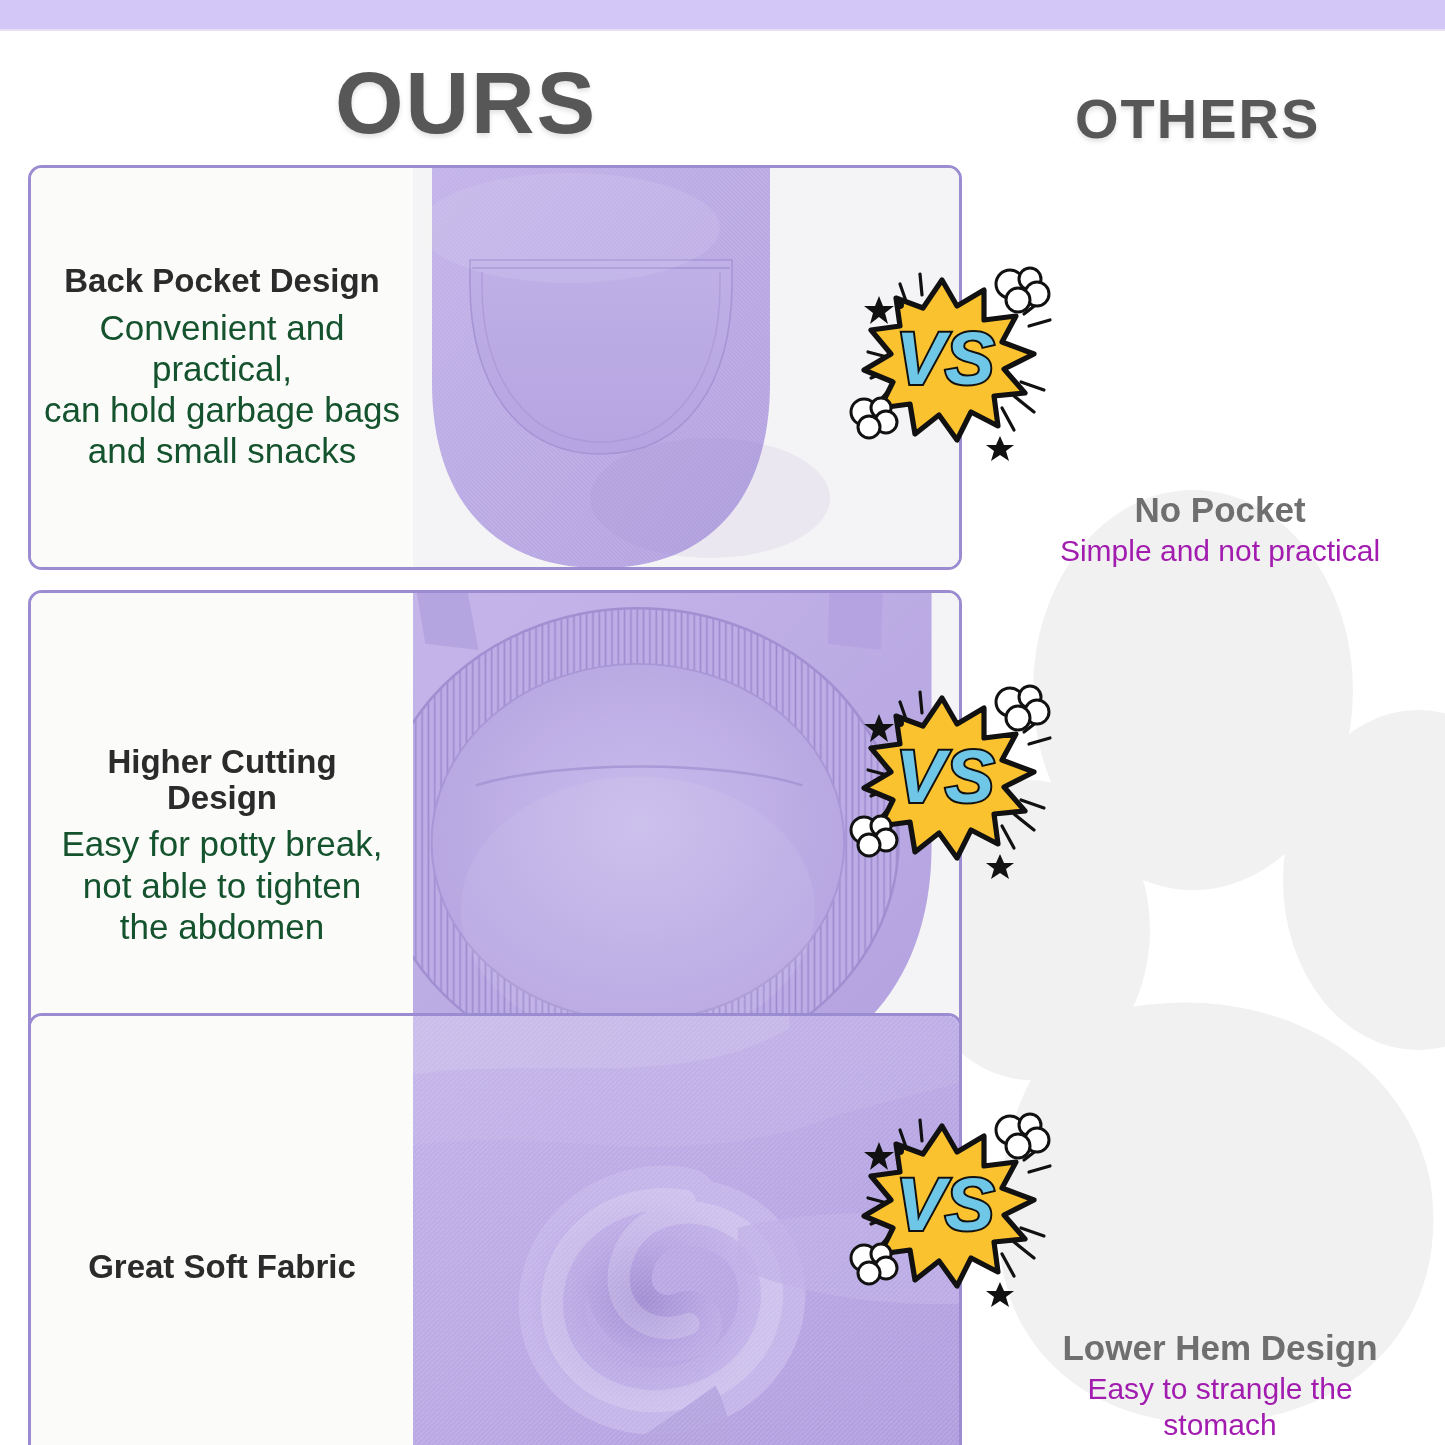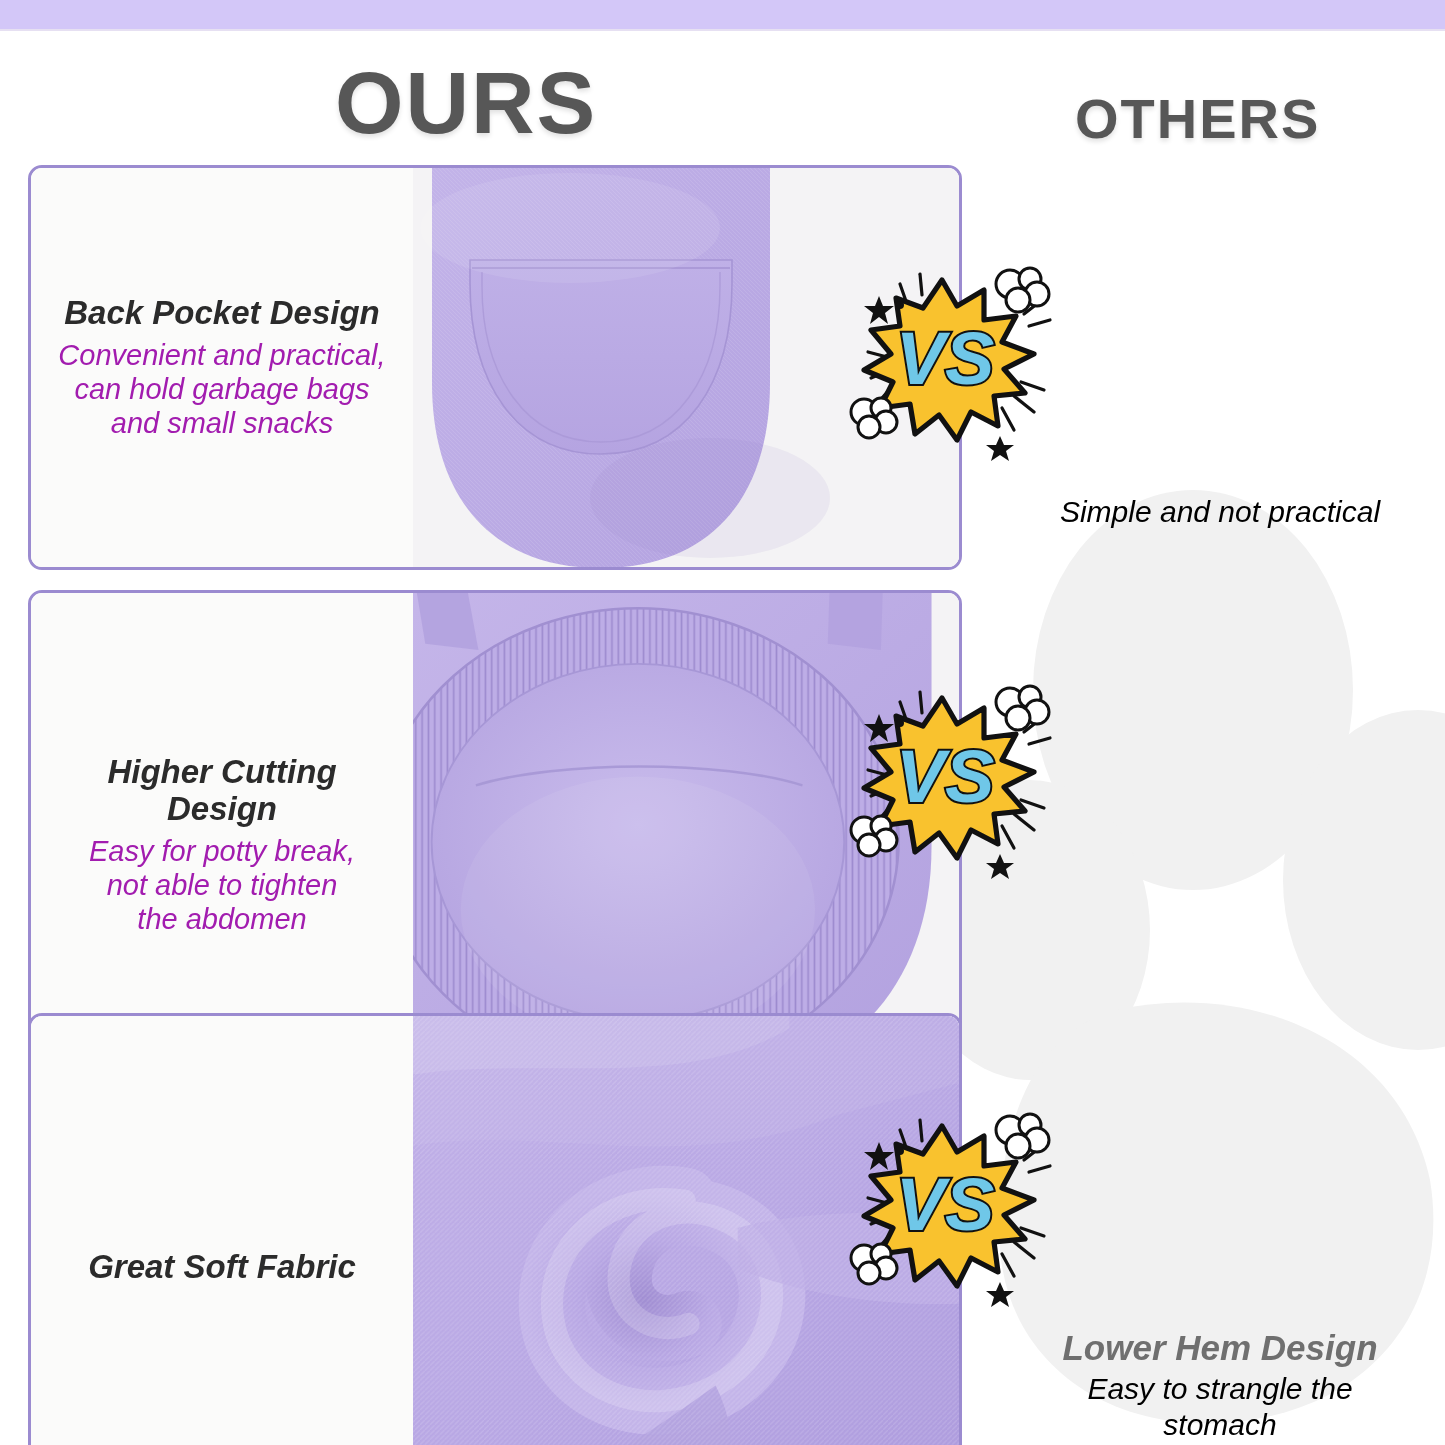--- a/index.html
+++ b/index.html
@@ -29,21 +29,21 @@
     font-weight:bold;
     color:#575757;
     letter-spacing:2px;
     text-shadow:0 3px 5px rgba(0,0,0,.12);
     white-space:nowrap;
   }
   .hdr-ours{ left:335px; top:4px; font-size:88px; }
   .hdr-others{ left:1075px; top:38px; font-size:56px; }
 
   
-  .row{ position:absolute; left:0; width:1445px;font-style:italic; }
+  .row{ position:absolute; left:0; width:1445px; }
   .row-1{ top:165px; height:405px; }
   .row-2{ top:590px; height:511px; }
   .row-3{ top:1013px; height:516px; }
 
   
   .card{
     position:absolute; left:28px; top:0;
     width:934px; height:100%;
     border:3px solid #9b8bd0;
     border-radius:14px;
@@ -60,22 +60,22 @@
     background:#fbfbfa;
   }
   .card-title{
     color:#2b2b2b;
     font-weight:bold;
     font-size:33px;
     line-height:1.1;
     margin-bottom:7px;
   }
   .card-sub{
-    color:#a21caf;
-    font-size:29px;
+    color:#14532d;
+    font-size:35px;
     line-height:1.18;
   }
   .card-photo{
     flex:1 1 auto; position:relative; overflow:hidden;
     background:#f3f2f4;
   }
   .card-photo svg{ position:absolute; inset:0; width:100%; height:100%; }
 
   
   .vs{
@@ -90,21 +90,21 @@
   
   .other{
     position:absolute; text-align:center; width:420px; left:1010px;
   }
   .other-1{ top:325px; }
   .other-2{ top:725px;margin-top:13px; }
   .other-title{
     color:#6f6f6f; font-weight:bold; font-size:35px; line-height:1.12;
   }
   .other-sub{
-    color:#000000; font-size:30px; line-height:1.18; margin-top:4px;
+    color:#a21caf; font-size:30px; line-height:1.18; margin-top:4px;
   }
 </style>
 </head>
 <body>
 
 <div class="top-bar"></div>
 
 <div class="paw-bg">
   <svg viewBox="0 0 1445 1445" preserveAspectRatio="none" aria-hidden="true">
     <g fill="#f1f1f1">
@@ -154,20 +154,21 @@
         <path d="M62 100 L320 100" stroke="#ab9ad8" stroke-width="2" fill="none"></path>
         <path d="M72 104 L72 118 C72 208 116 274 191 274 C266 274 310 208 310 118 L310 104" stroke="#a897d6" stroke-width="1.4" fill="none" opacity=".75"></path>
 
         <ellipse cx="160" cy="60" rx="150" ry="55" fill="#ffffff" opacity=".09"></ellipse>
         <ellipse cx="300" cy="330" rx="120" ry="60" fill="#8f7ec2" opacity=".10"></ellipse>
       </svg>
     </div>
   </div>
 
   <div class="other other-1">
+    <div class="other-title">No Pocket</div>
     <div class="other-sub">Simple and not practical</div>
   </div>
 </div>
 
 <div class="row row-2">
   <div class="card">
     <div class="card-text">
       <div class="card-title">Higher Cutting<br>Design</div>
       <div class="card-sub">Easy for potty break,<br>not able to tighten<br>the abdomen</div>
     </div>

